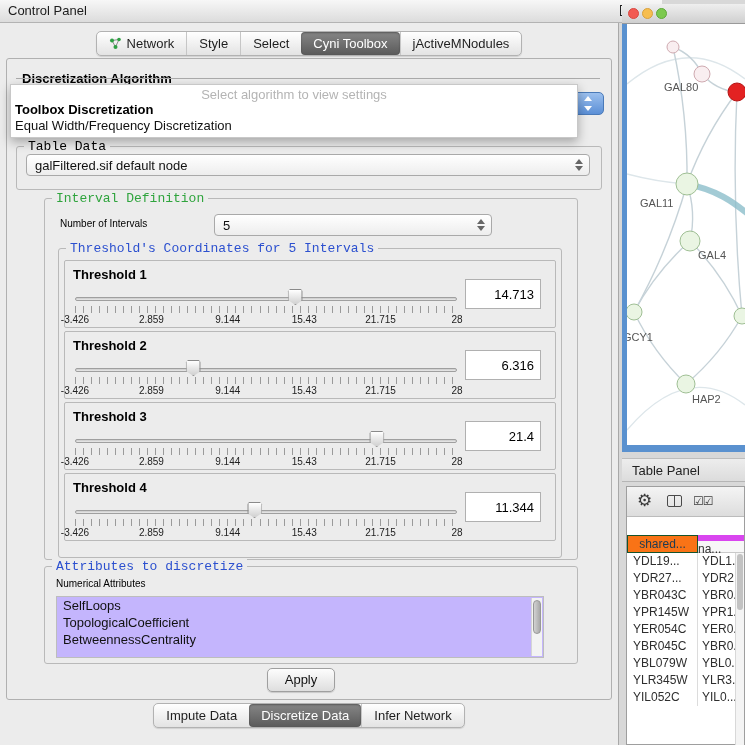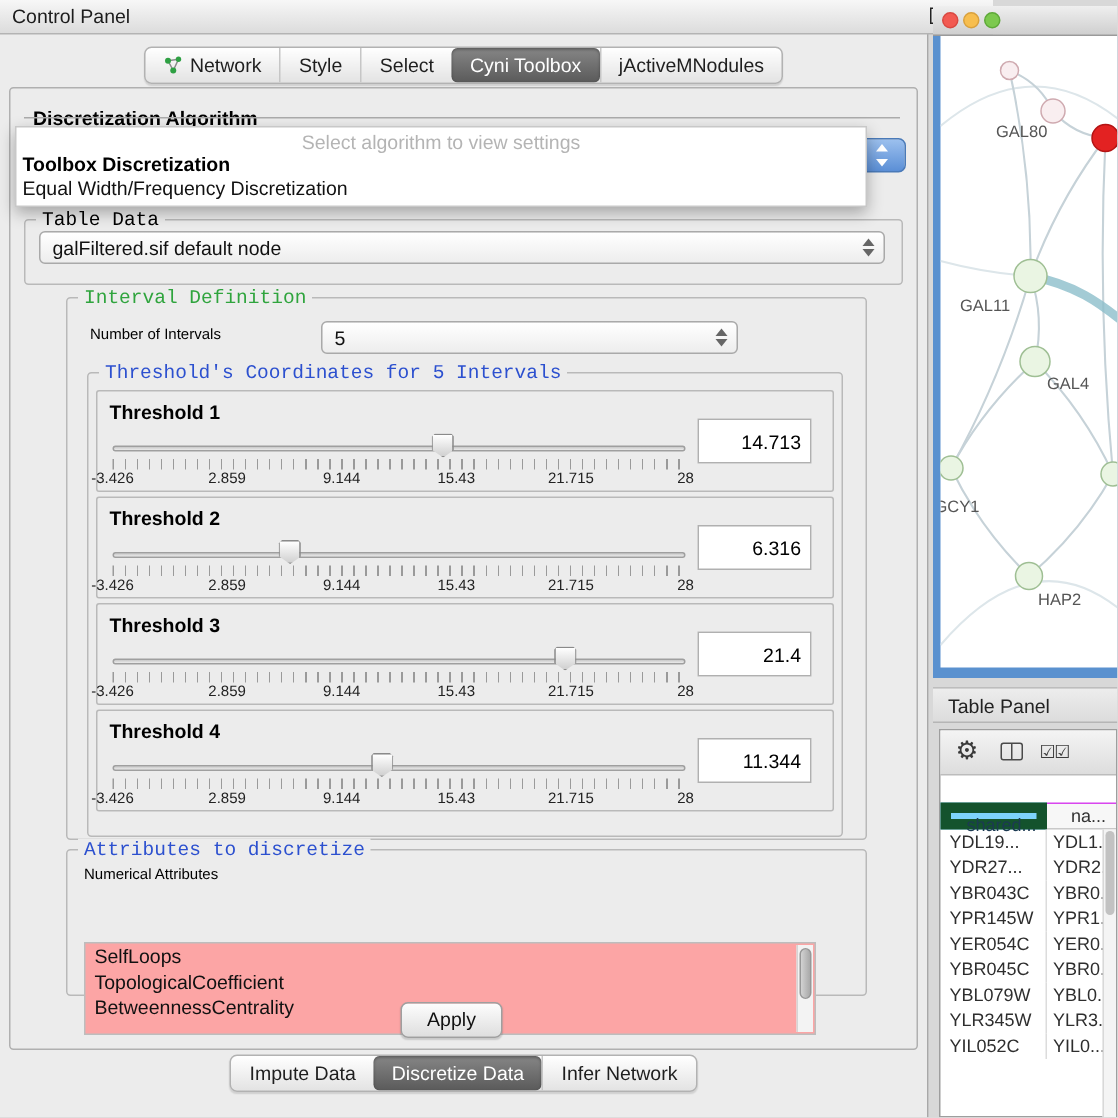--- a/index.html
+++ b/index.html
@@ -55,21 +55,21 @@
   .tlabel{position:absolute;left:8px;top:6px;font-size:13px;font-weight:bold;color:#000;}
   .slider{position:absolute;left:10px;top:24px;width:382px;height:40px;}
   .track{position:absolute;left:0;top:12px;width:100%;height:4px;background:linear-gradient(#c9c9c9,#ebebeb);border:1px solid #9f9f9f;border-radius:2px;box-sizing:border-box;}
   .thumb{position:absolute;top:4px;width:15px;height:16px;background:linear-gradient(#ffffff,#d0d0d0);border:1px solid #8a8a8a;transform:translateX(-50%);clip-path:polygon(50% 100%,0 68%,0 14%,14% 0,86% 0,100% 14%,100% 68%);box-sizing:border-box;}
   .ticks{position:absolute;left:0;top:21px;width:100%;height:7px;background:repeating-linear-gradient(90deg,#9a9a9a 0,#9a9a9a 1px,transparent 1px,transparent 2.1%);}
   .scale{position:absolute;left:0;top:29px;width:100%;height:11px;}
   .scale span{position:absolute;top:0;transform:translateX(-50%);font-size:10px;color:#222;white-space:nowrap;}
   .tvalue{position:absolute;left:400px;top:18px;width:76px;height:30px;line-height:30px;background:#fff;border:1px solid #b0b0b0;font-size:13px;text-align:right;padding-right:6px;box-sizing:border-box;color:#000;}
 
   
-  .attr-list{position:absolute;left:56px;top:596px;width:488px;height:62px;background:#fca5a5;border:1px solid #bdbdbd;overflow:hidden;box-sizing:border-box;margin-top:32px;}
+  .attr-list{position:absolute;left:56px;top:596px;width:488px;height:62px;background:#c4b5fd;border:1px solid #bdbdbd;overflow:hidden;box-sizing:border-box;}
   .list-item{font-size:13px;line-height:17px;padding-left:6px;color:#111;white-space:nowrap;}
   .attr-sb{position:absolute;right:1px;top:1px;width:11px;height:58px;background:#f3f3f3;border-left:1px solid #d5d5d5;box-sizing:border-box;}
   .attr-sb-thumb{position:absolute;left:1px;top:2px;width:8px;height:34px;border-radius:4px;background:linear-gradient(90deg,#d2d2d2,#a9a9a9);border:1px solid #979797;box-sizing:border-box;}
 
   .apply-btn{position:absolute;left:267px;top:668px;width:66px;height:22px;background:linear-gradient(#fdfdfd,#dedede);border:1px solid #9f9f9f;border-radius:5px;font-size:13px;text-align:center;line-height:21px;color:#111;box-shadow:0 1px 1px rgba(0,0,0,.15);}
 
   
   #net-window{position:absolute;left:622px;top:4px;width:123px;height:448px;}
   .net-titlebar{position:absolute;left:0;top:0;width:123px;height:20px;background:linear-gradient(#efefef,#cfcfcf);border-bottom:1px solid #9a9a9a;box-sizing:border-box;}
   .tl{position:absolute;top:4px;width:11px;height:11px;border-radius:50%;box-sizing:border-box;}
@@ -82,22 +82,22 @@
   
   #table-panel-header{position:absolute;left:622px;top:458px;width:123px;height:24px;background:linear-gradient(#ededed,#dcdcdc);border-top:1px solid #bdbdbd;border-bottom:1px solid #b5b5b5;box-sizing:border-box;}
   #table-panel-header span{position:absolute;left:10px;top:4px;font-size:13px;color:#222;}
   #table-window{position:absolute;left:626px;top:486px;width:119px;height:259px;background:#fff;border:1px solid #9e9e9e;box-sizing:border-box;}
   .t-toolbar{position:absolute;left:0;top:0;width:100%;height:30px;background:linear-gradient(#f4f4f4,#dddddd);border-bottom:1px solid #bcbcbc;box-sizing:border-box;}
   .gear-ico{position:absolute;left:10px;top:3px;font-size:17px;color:#3a3a3a;}
   .cols-ico{position:absolute;left:40px;top:8px;width:15px;height:12px;border:1px solid #4a4a4a;border-radius:2px;box-sizing:border-box;}
   .cols-ico::after{content:"";position:absolute;left:6px;top:0;width:1px;height:100%;background:#4a4a4a;}
   .checks-ico{position:absolute;left:66px;top:7px;font-size:12px;letter-spacing:-1px;color:#3c3c3c;}
   .t-header{position:absolute;left:0;top:48px;width:100%;height:18px;display:flex;font-size:12px;}
-  .th1{width:71px;background:#7dd3fc;border:7px solid #14532d;box-sizing:border-box;text-align:right;line-height:16px;color:#1c3a52;}
-  .th2{flex:1;background:#f7f7f7;border-top:1px solid #d946ef;border-bottom:1px solid #c9c9c9;padding-left:16px;line-height:16px;color:#333;}
+  .th1{width:71px;background:#f97316;border:1px solid #14532d;box-sizing:border-box;text-align:center;line-height:16px;color:#1c3a52;}
+  .th2{flex:1;background:#f7f7f7;border-top:6px solid #d946ef;border-bottom:1px solid #c9c9c9;padding-left:0;line-height:16px;color:#333;}
   #t-body{position:absolute;left:0;top:66px;width:110px;}
   .trow{display:flex;height:17px;}
   .tcell{font-size:12px;line-height:17px;color:#2e2e2e;white-space:nowrap;overflow:hidden;}
   .c1{width:71px;padding-left:6px;border-right:1px solid #dcdcdc;box-sizing:border-box;}
   .c2{flex:1;padding-left:4px;}
   .t-sb{position:absolute;right:0;top:66px;width:9px;height:192px;background:#f4f4f4;border-left:1px solid #d8d8d8;box-sizing:border-box;}
   .t-sb-thumb{position:absolute;left:1px;top:1px;width:6px;height:56px;background:#c2c2c2;border-radius:3px;}
 </style>
 </head>
 <body>

